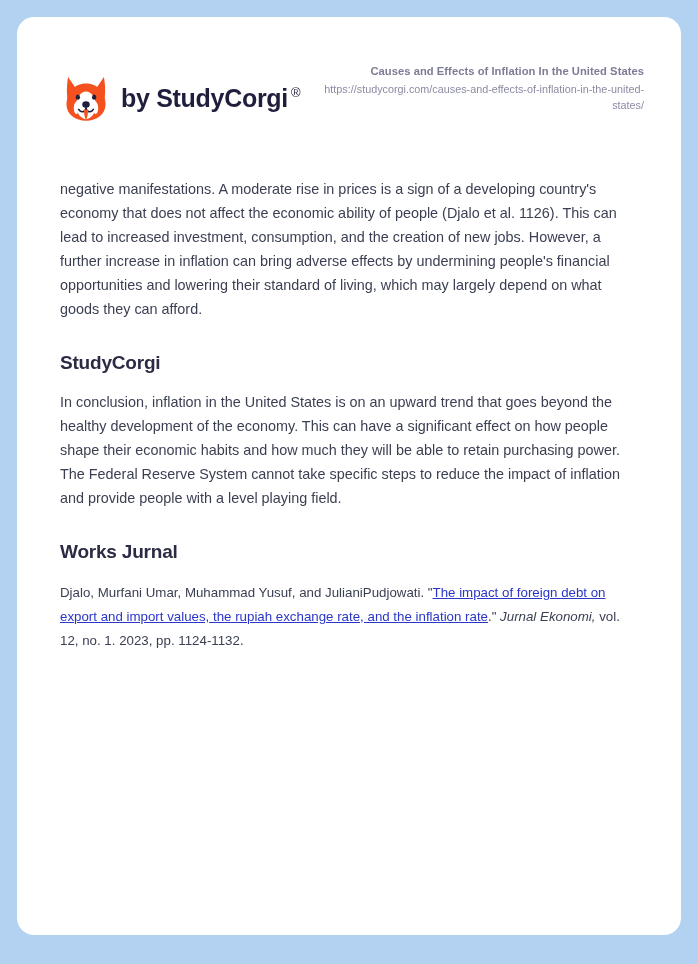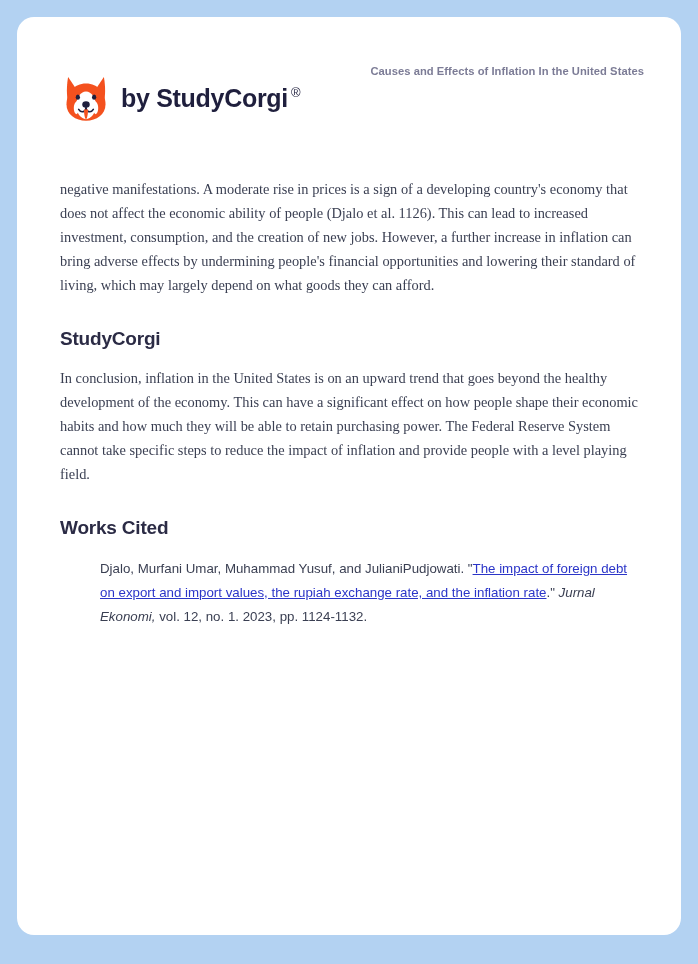--- a/index.html
+++ b/index.html
@@ -85,21 +85,20 @@
     position: absolute;
     left: 43px;
     top: 160px;
     width: 580px;
   }
   p.para {
     margin: 0 0 0 0;
     font-size: 14.4px;
     line-height: 24px;
     color: #3a3f52;
-    font-family: Liberation Serif, serif;
   }
   h2.section-heading {
     font-size: 19px;
     font-weight: bold;
     color: #2b2b45;
     margin: 31px 0 16px 0;
     letter-spacing: -0.2px;
   }
   .citation {
     font-size: 13.3px;
@@ -112,21 +111,20 @@
   }
   .cite-link {
     color: #2b35c8;
     text-decoration: underline;
   }
   .cite-italic {
     font-style: italic;
   }
   .works-block {
     margin-top: 18px;
-    margin-left: 40px;
   }
 </style>
 </head>
 <body>
 
 <div class="page-card">
 
   <div class="doc-header">
 
     <div class="brand">
@@ -153,33 +151,34 @@
           <path d="M32 44 C32 49 38 51 41 46" stroke="#1f1f3d" stroke-width="2" fill="none" stroke-linecap="round"></path>
 
           <path d="M29.5 46 C29.5 53 31 58 32 58 C33 58 34.5 53 34.5 46 Z" fill="#f4511e"></path>
         </svg>
       </span>
       <span class="brand-text"><span>by StudyCorgi</span><sup class="brand-reg">®</sup></span>
     </div>
 
     <div class="header-meta">
       <div class="header-title">Causes and Effects of Inflation In the United States</div>
+      <div class="header-url">https://studycorgi.com/causes-and-effects-of-inflation-in-the-united-states/</div>
     </div>
 
   </div>
 
   <div class="doc-body">
 
     <p class="para">negative manifestations. A moderate rise in prices is a sign of a developing country's economy that does not affect the economic ability of people (Djalo et al. 1126). This can lead to increased investment, consumption, and the creation of new jobs. However, a further increase in inflation can bring adverse effects by undermining people's financial opportunities and lowering their standard of living, which may largely depend on what goods they can afford.</p>
 
     <h2 class="section-heading">StudyCorgi</h2>
 
     <p class="para">In conclusion, inflation in the United States is on an upward trend that goes beyond the healthy development of the economy. This can have a significant effect on how people shape their economic habits and how much they will be able to retain purchasing power. The Federal Reserve System cannot take specific steps to reduce the impact of inflation and provide people with a level playing field.</p>
 
-    <h2 class="section-heading">Works Cited</h2>
+    <h2 class="section-heading">Works Jurnal</h2>
 
     <div class="works-block">
 
       <p class="citation"><span>Djalo, Murfani Umar, Muhammad Yusuf, and JulianiPudjowati. "</span><a class="cite-link" href="#">The impact of foreign debt on export and import values, the rupiah exchange rate, and the inflation rate</a><span>." </span><span class="cite-italic">Jurnal Ekonomi,</span><span> vol. 12, no. 1. 2023, pp. 1124-1132.</span></p>
 
 
     </div>
 
   </div>
 

